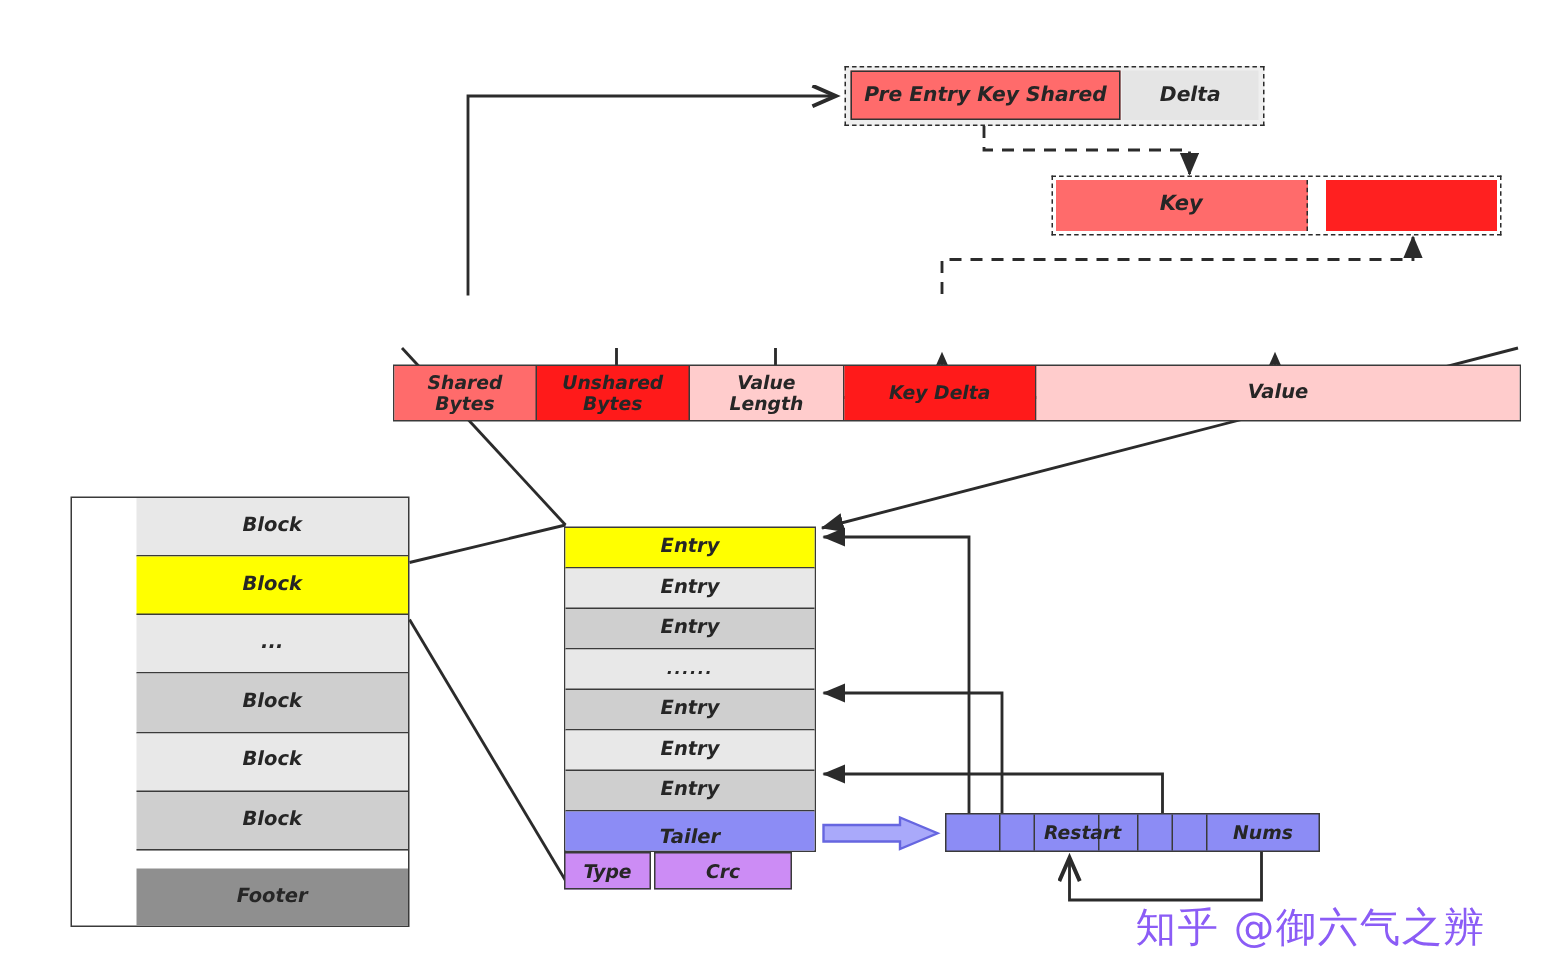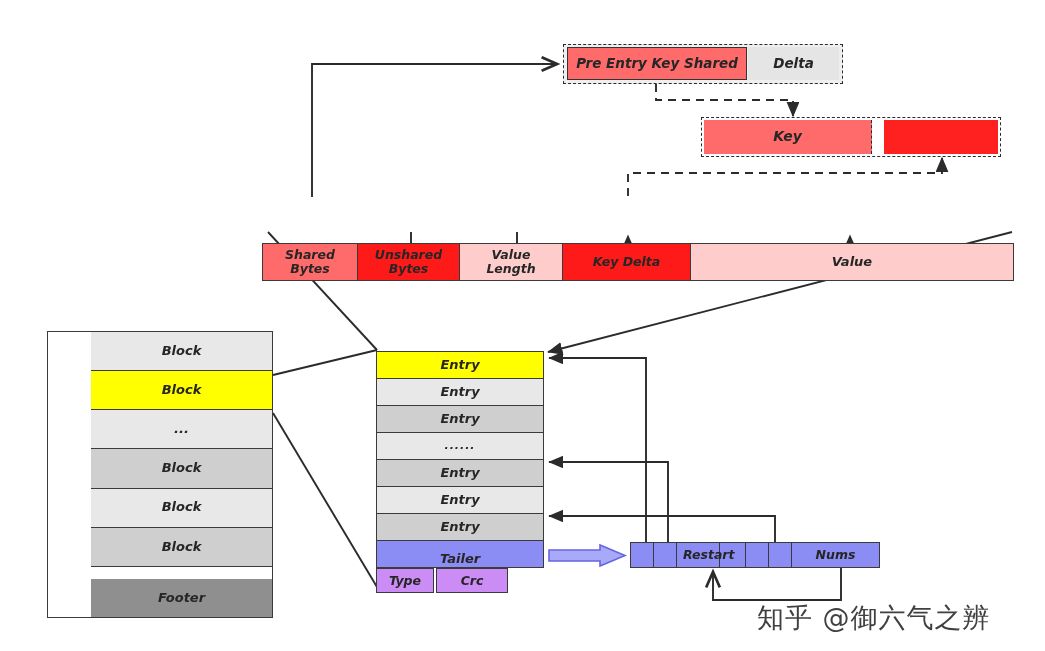--- a/index.html
+++ b/index.html
@@ -36,21 +36,21 @@
   svg.lay {
     position: absolute;
     left: 0; top: 0;
     width: 1045px;
     height: 651px;
     pointer-events: none;
   }
   .wm {
     position: absolute;
     font-family: "DejaVu Sans", sans-serif;
-    color: #404040;
+    color: #8b5cf6;
     font-size: 27px;
     font-weight: 500;
     letter-spacing: 1px;
     white-space: nowrap;
   }
 </style>
 </head>
 <body>
 
 <div id="canvas">
@@ -183,25 +183,25 @@
       <span>Entry</span>
     </div>
     <div class="box" style="position:relative; left:auto; top:auto; flex:1; background:#8C8CF5; font-size:13px;align-items:flex-end;">
       <span>Tailer</span>
     </div>
   </div>
 
   <div class="box solid-b" style="left:376px; top:568px; width:58px; height:25px; background:#CC8CF5; font-size:12.5px;">
     <span>Type</span>
   </div>
-  <div class="box solid-b" style="left:436px; top:568px; width:72px; height:25px; background:#CC8CF5; font-size:12.5px;">
+  <div class="box solid-b" style="left:436px; top:568px; width:92px; height:25px; background:#CC8CF5; font-size:12.5px;">
     <span>Crc</span>
   </div>
 
-  <div style="position:absolute; left:630px; top:542px; width:250px; height:26px; border:1.6px solid #3a3a3a; box-sizing:border-box; display:flex; background:#8C8CF5;">
+  <div style="position:absolute; left:630px; top:542px; width:250px; height:26px; border:1.6px solid #3a3a3a; box-sizing:border-box; display:flex; background:#8C8CF5;padding-left:13px;">
     <div style="flex:0 0 22px; border-right:1.5px solid #3a3a3a;"></div>
     <div style="flex:0 0 22px; border-right:1.5px solid #3a3a3a;"></div>
     <div class="box" style="position:relative; left:auto; top:auto; flex:0 0 43px; border-right:1.5px solid #3a3a3a; font-size:12.5px;">
       <span style="position:absolute; left:6px; white-space:nowrap;">Restart</span>
     </div>
     <div style="flex:0 0 25px; border-right:1.5px solid #3a3a3a;"></div>
     <div style="flex:0 0 22px; border-right:1.5px solid #3a3a3a;"></div>
     <div style="flex:0 0 22px; border-right:1.5px solid #3a3a3a;"></div>
     <div class="box" style="position:relative; left:auto; top:auto; flex:1 1 auto; font-size:12.5px;justify-content:center;">
       <span>Nums</span>

